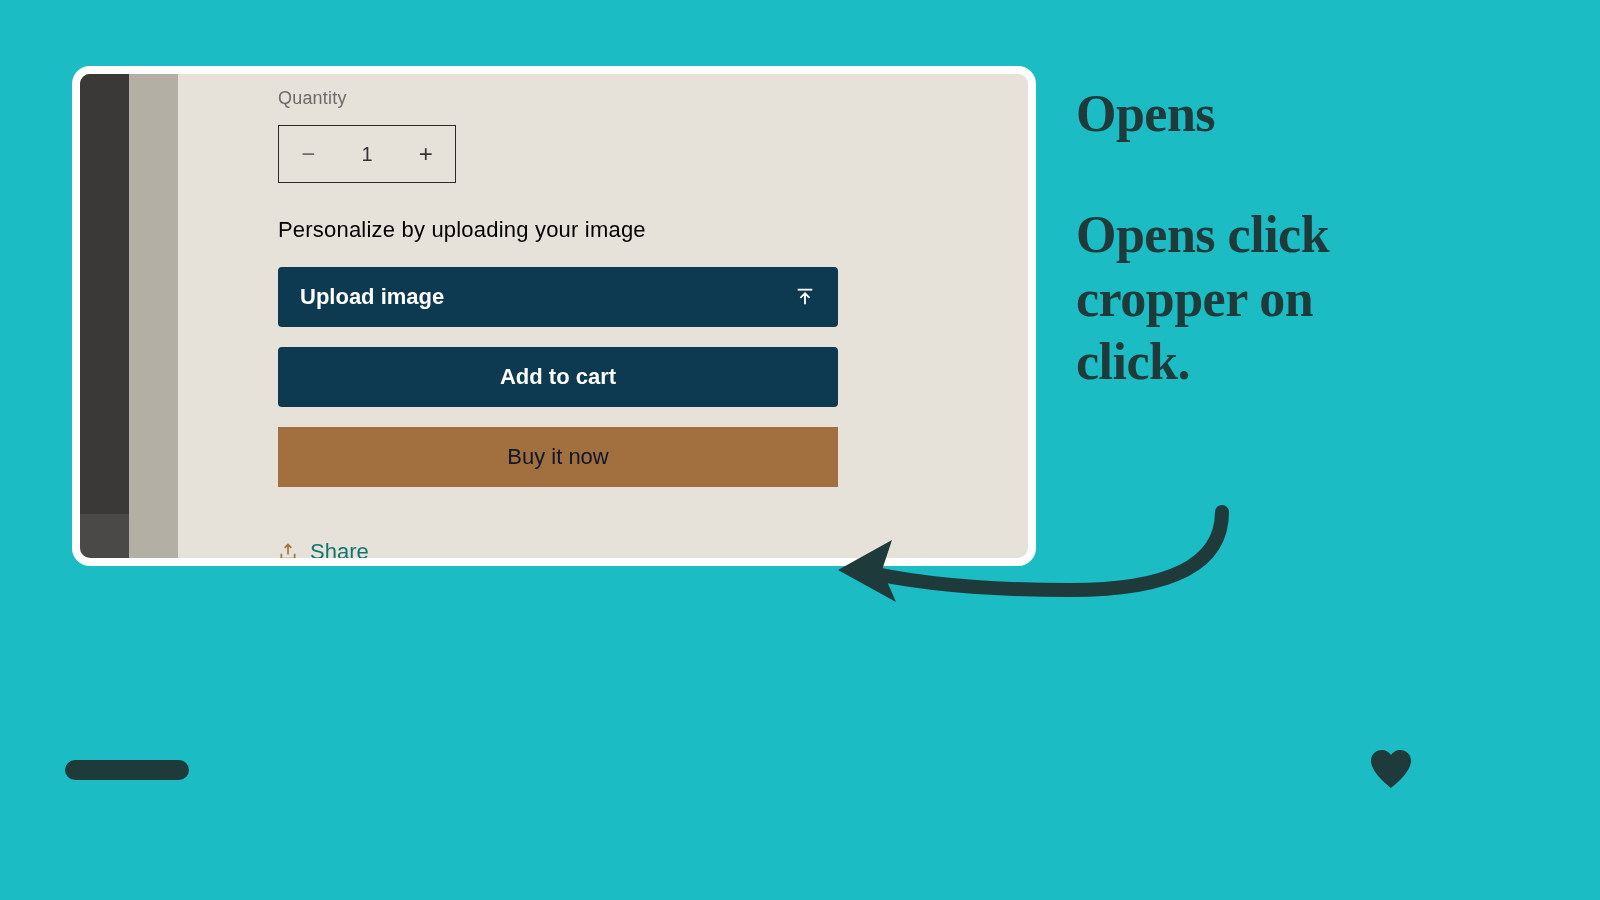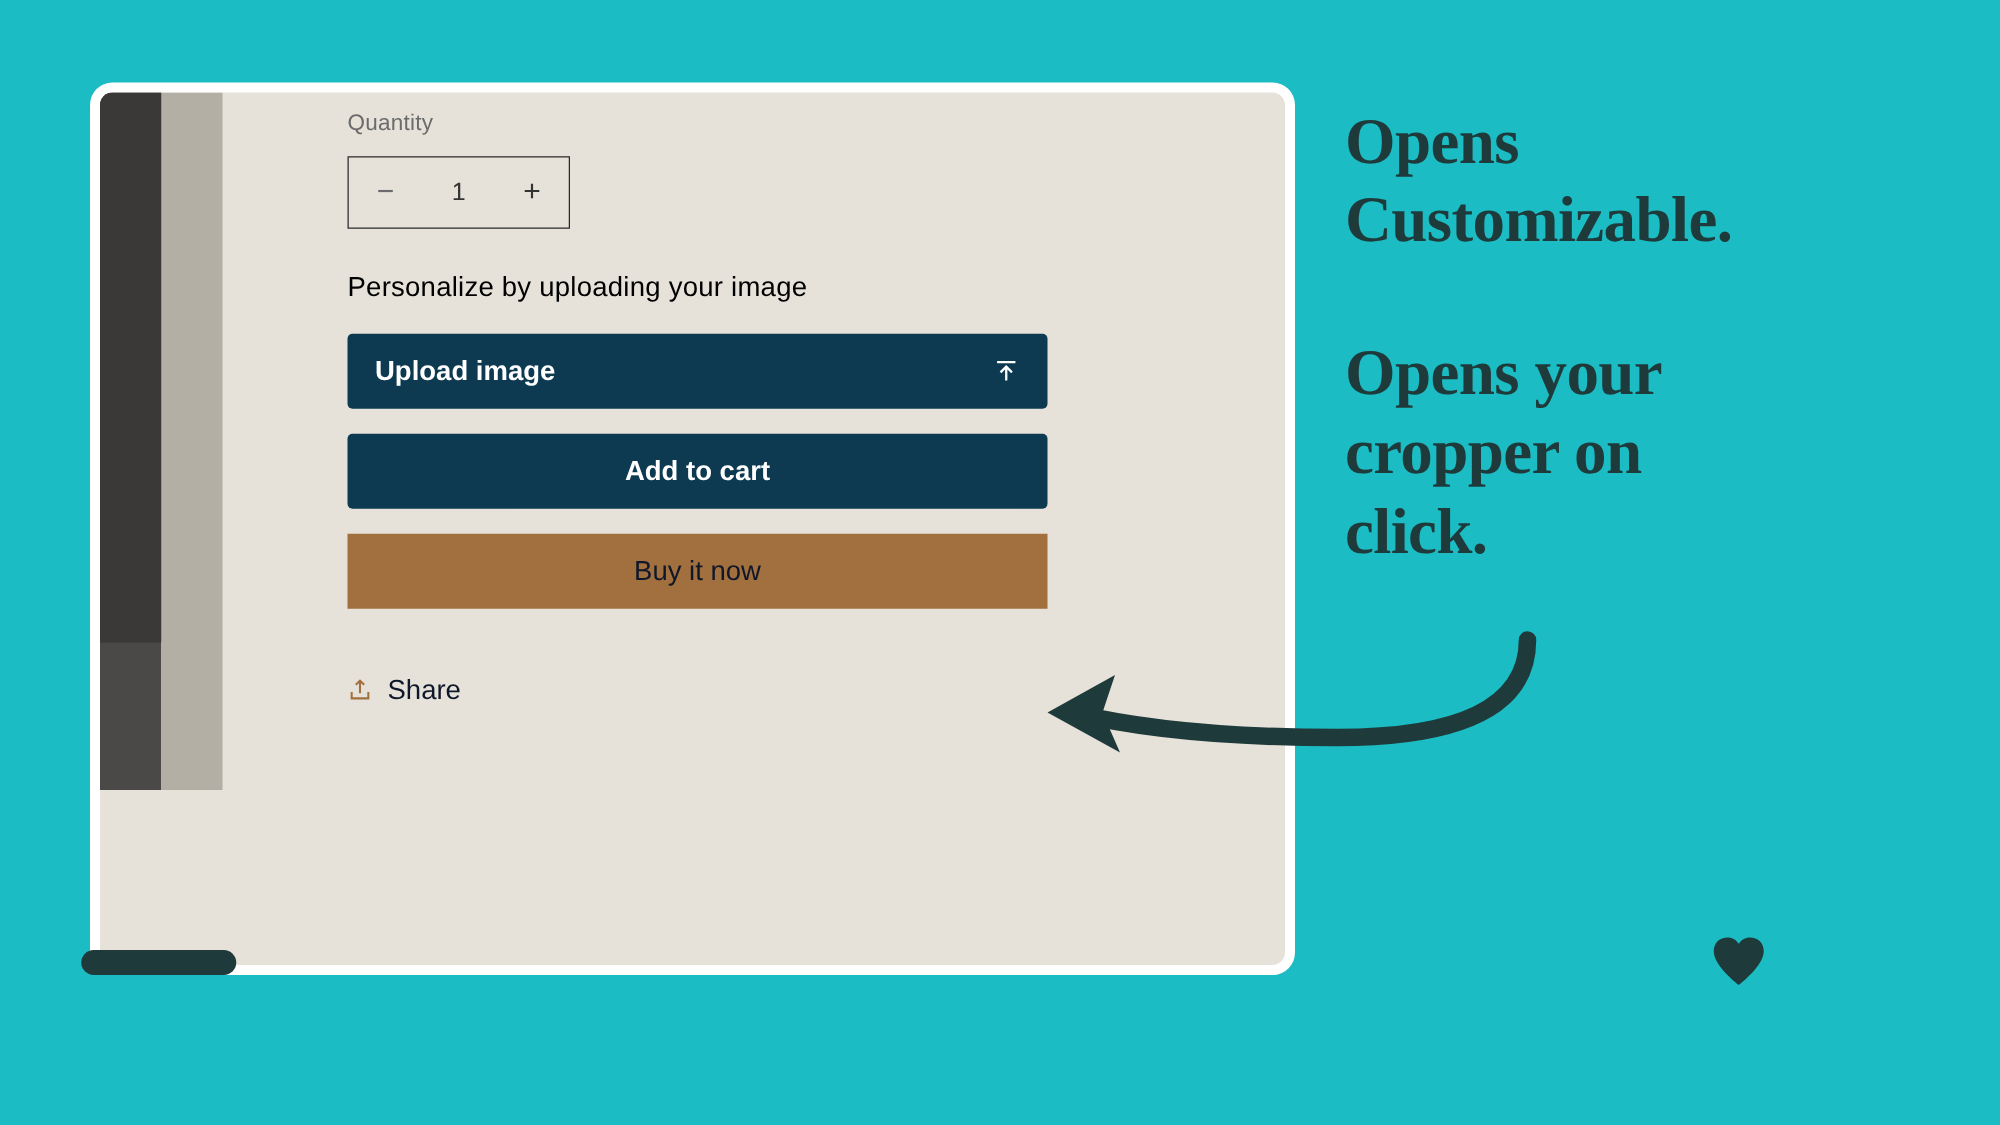--- a/index.html
+++ b/index.html
@@ -9,21 +9,21 @@
       background: #1BBCC3;
       font-family: -apple-system, BlinkMacSystemFont, 'Segoe UI', Arial, sans-serif;
       position: relative;
       overflow: hidden;
     }
     .card {
       position: absolute;
       left: 72px;
       top: 66px;
       width: 964px;
-      height: 714px;
+      height: 500px;
       background: #E6E2D9;
       border: 8px solid #FFFFFF;
       border-radius: 18px;
       overflow: hidden;
       display: flex;
     }
     .product-image {
       width: 98px;
       height: 558px;
       background: linear-gradient(to right, #4A4948 0%, #4A4948 50%, #B3AFA5 50%, #B3AFA5 100%);
@@ -117,21 +117,21 @@
       color: #0f172a;
       font-weight: 500;
       border-radius: 0;
       margin-bottom: 0;
     }
     .share-link {
       display: inline-flex;
       align-items: center;
       gap: 12px;
       margin-top: 52px;
-      color: #0f172a;
+      color: #0f766e;
       font-size: 22px;
       cursor: pointer;
     }
     .share-icon { width: 20px; height: 20px; }
     .side-copy {
       position: absolute;
       left: 1076px;
       top: 82px;
       width: 460px;
       color: #1F3A3A;
@@ -210,23 +210,22 @@
           <path d="M12 3 L12 15 M8 7 L12 3 L16 7"></path>
         </svg>
       </span>
       <span>Share</span>
     </div>
   </div>
 </div>
 
 <div class="side-copy">
   <div>Opens</div>
-  <div>Customizable.</div>
   <div class="para2">
-    <div>Opens your</div>
+    <div>Opens click</div>
     <div>cropper on</div>
     <div>click.</div>
   </div>
 </div>
 
 <svg class="arrow-svg" viewBox="0 0 420 140">
   <path d="M 402 12 Q 402 90 250 90 Q 120 90 38 70" stroke="#1F3A3A" stroke-width="14" fill="none" stroke-linecap="round"></path>
   <path d="M 18 70 L 72 40 L 62 70 L 76 102 Z" fill="#1F3A3A"></path>
 </svg>
 

